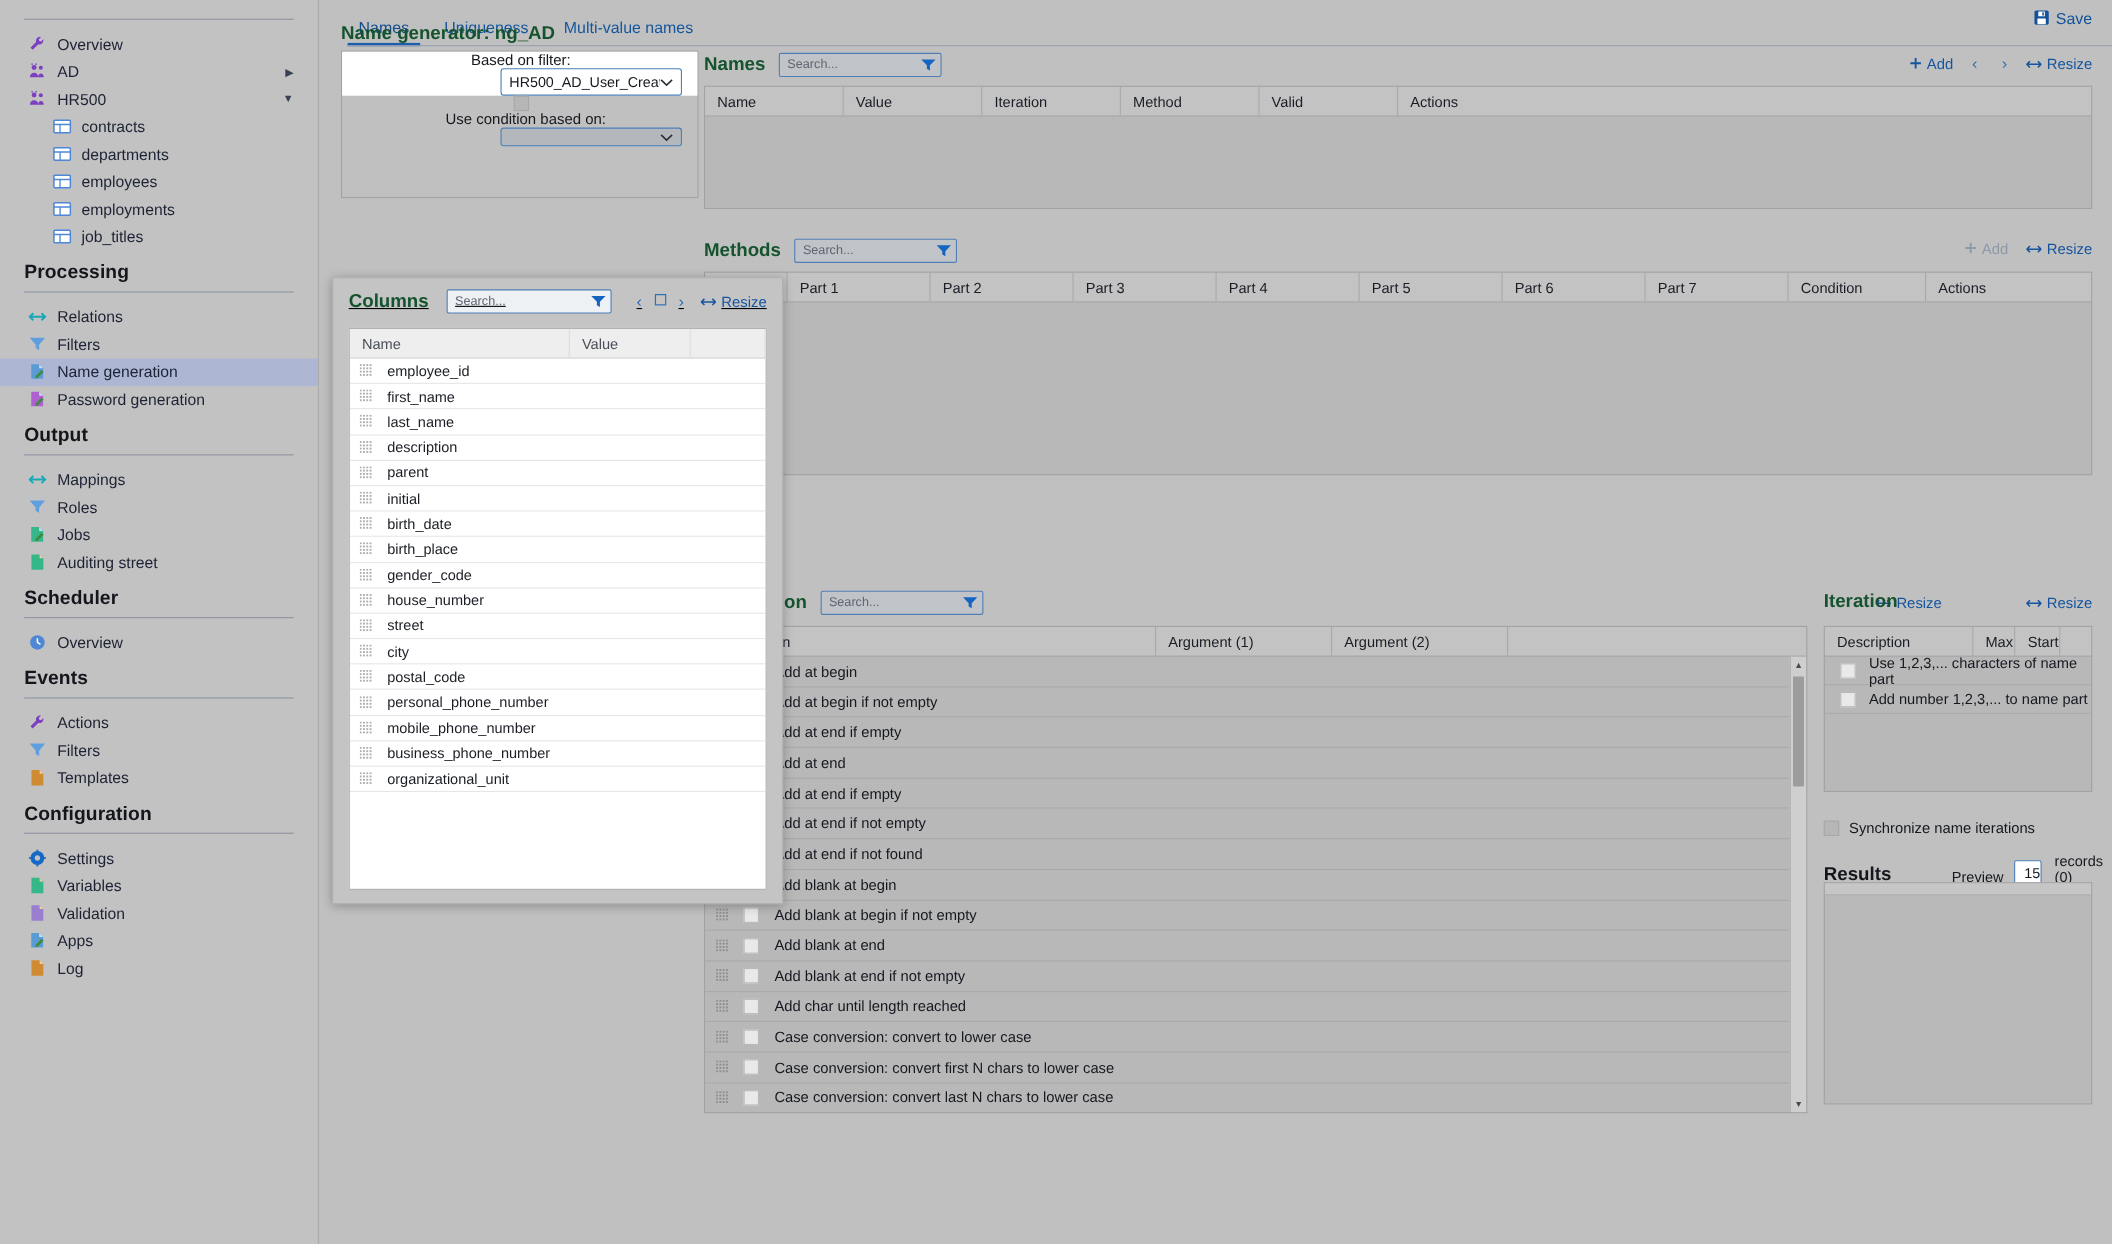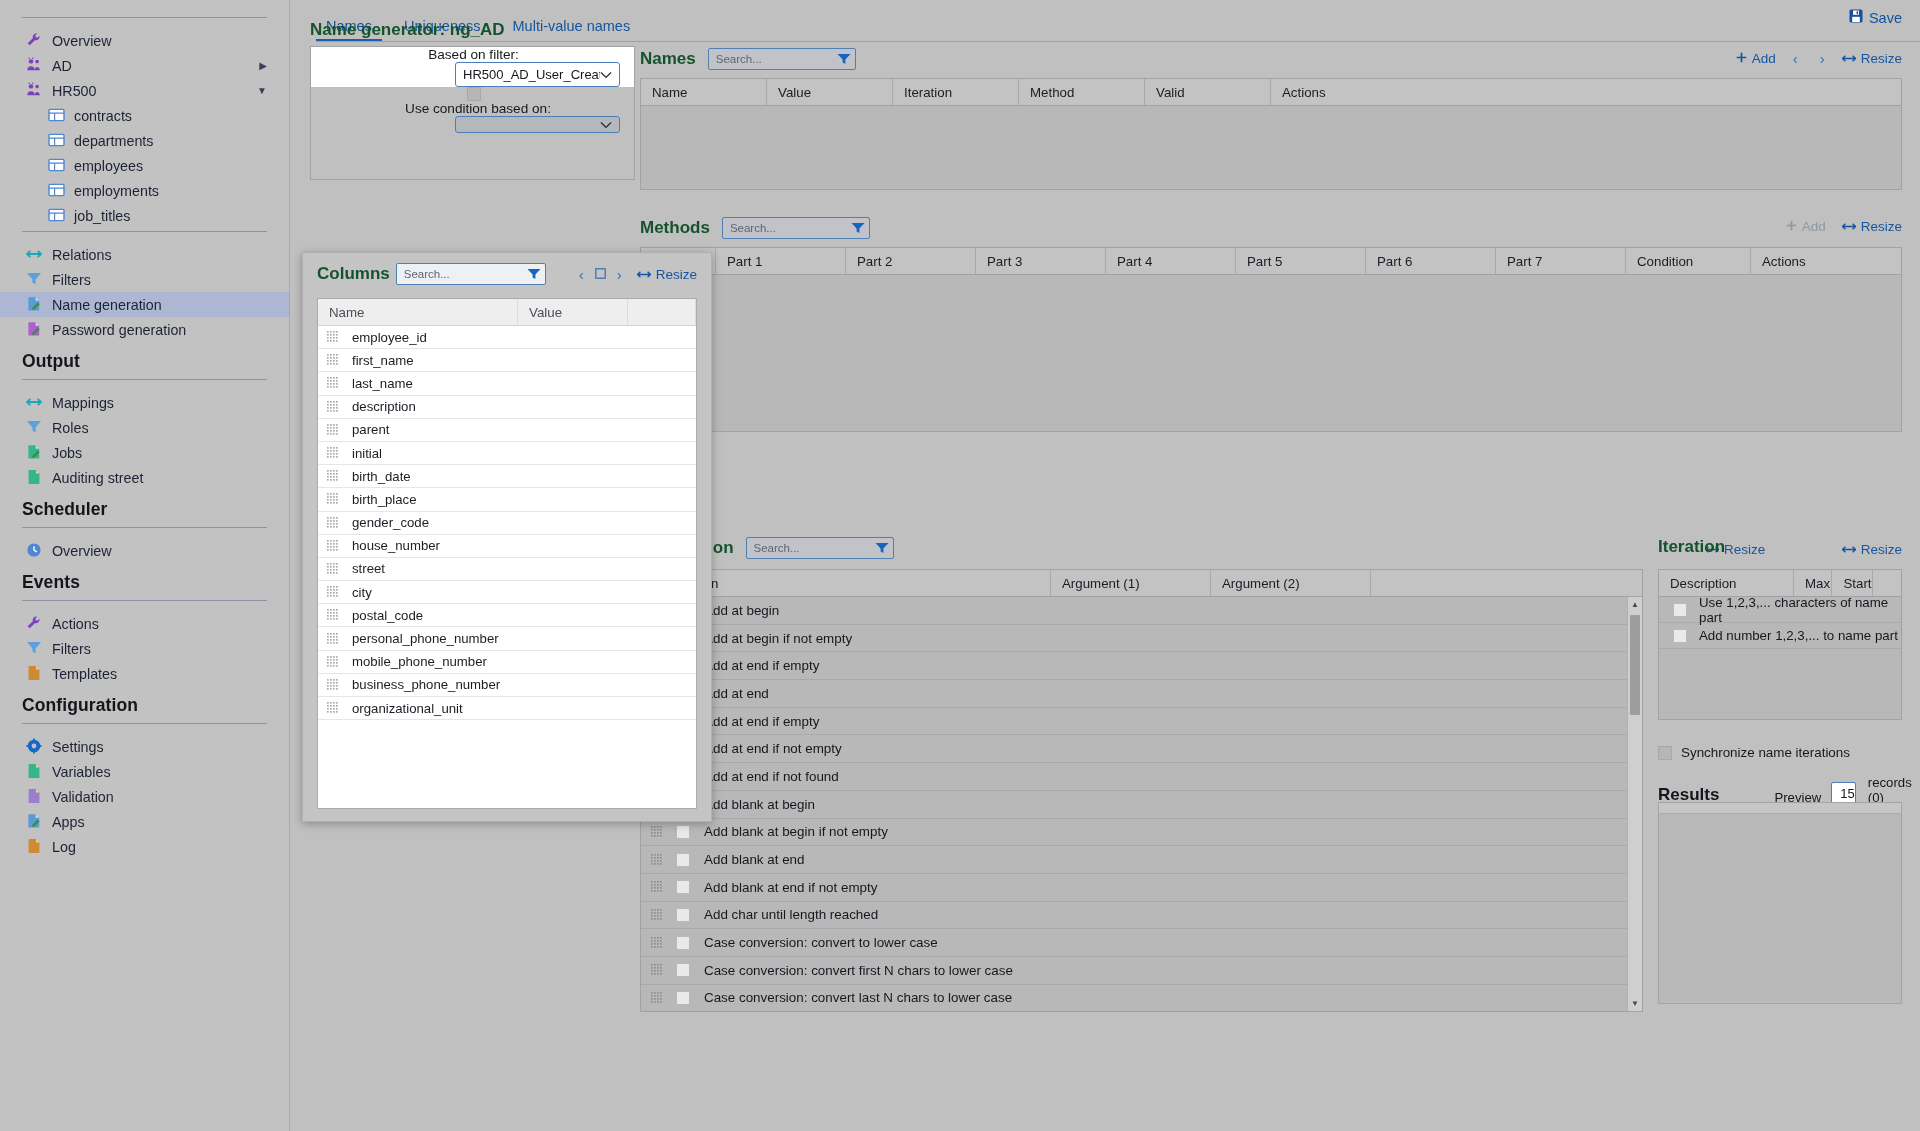--- a/index.html
+++ b/index.html
@@ -155,22 +155,22 @@
 
   
   #columns-card {
     position: absolute; left: 12px; top: 252px;
     width: 410px; height: 570px;
     background: #c4c4c4;
     box-shadow: 0 2px 9px rgba(0,0,0,.28);
     border: 1px solid #b0b0b0;
   }
   #columns-head {
-    display: flex; align-items: center; gap: 6px;
-    height: 42px; padding: 0 14px 0 14px;
+    display: flex; align-items: center; gap: 16px;
+    height: 42px; padding: 0 14px 0 14px; text-decoration: underline;
   }
   #columns-grid {
     position: absolute; left: 14px; top: 45px; right: 14px; bottom: 12px;
     background: #ffffff; border: 1px solid #ababab;
     overflow: hidden;
   }
   #columns-grid .grid-head { background: #eeeeee; border-bottom: 1px solid #d4d4d4; }
   #columns-grid .gh { color: #4a4f57; border-right: 1px solid #dcdcdc; }
   .col-row {
     display: flex; align-items: center; height: 23.2px;
@@ -333,20 +333,21 @@
       </div>
       <div class="nav-item sub">
         <span class="nav-ico">
           <svg width="17" height="17" viewBox="0 0 17 17">
             <rect x="1" y="2.4" width="15" height="11.2" rx="1" fill="#ffffff" stroke="#4f86d6" stroke-width="1.4"></rect>
             <path d="M1 6.2 H16 M6.6 6.2 V13.6" stroke="#4f86d6" stroke-width="1.2"></path>
           </svg>
         </span>
         <span class="nav-label">job_titles</span>
       </div>
+      <div class="sect-title">Processing</div>
       <div class="sect-rule"></div>
       <div class="nav-item">
         <span class="nav-ico">
           <svg width="17" height="17" viewBox="0 0 17 17">
             <path d="M1 8 H15 M4.3 4.8 L1 8 L4.3 11.2 M11.7 4.8 L15 8 L11.7 11.2" stroke="#17a9b8" stroke-width="1.8" fill="none"></path>
           </svg>
         </span>
         <span class="nav-label">Relations</span>
       </div>
       <div class="nav-item">

